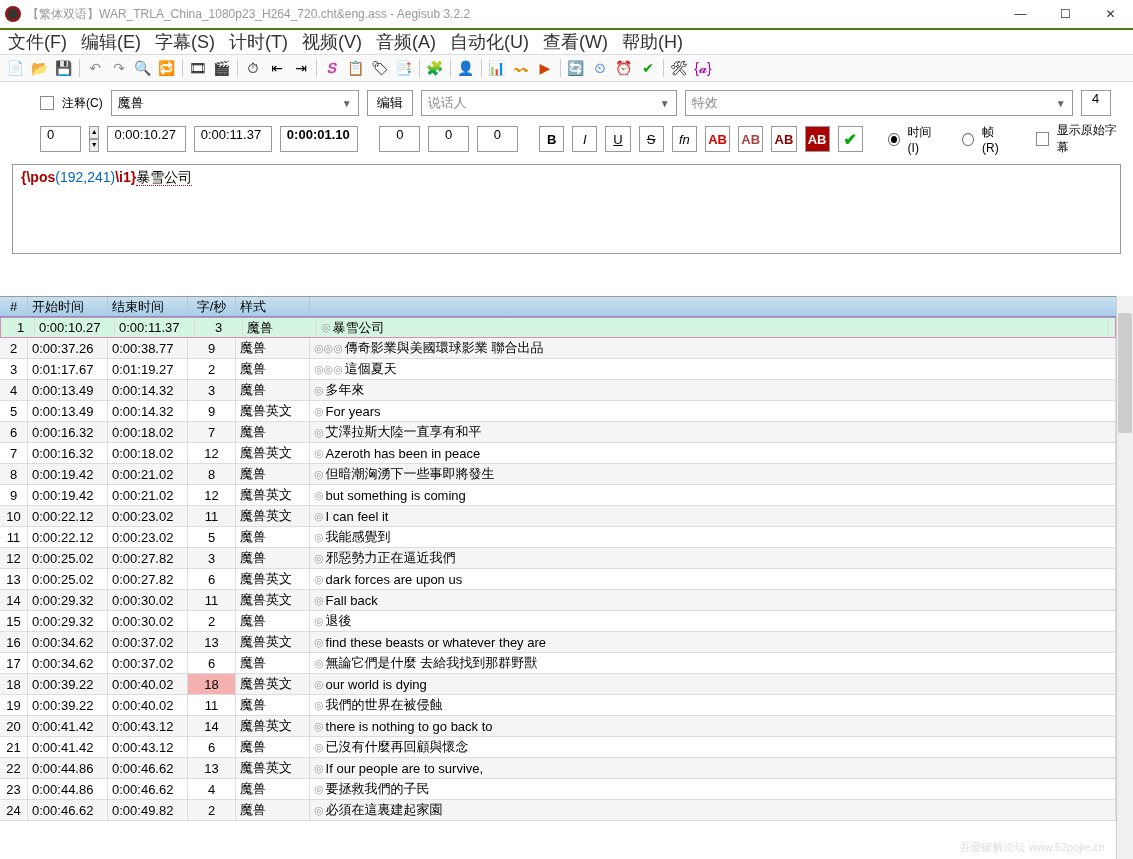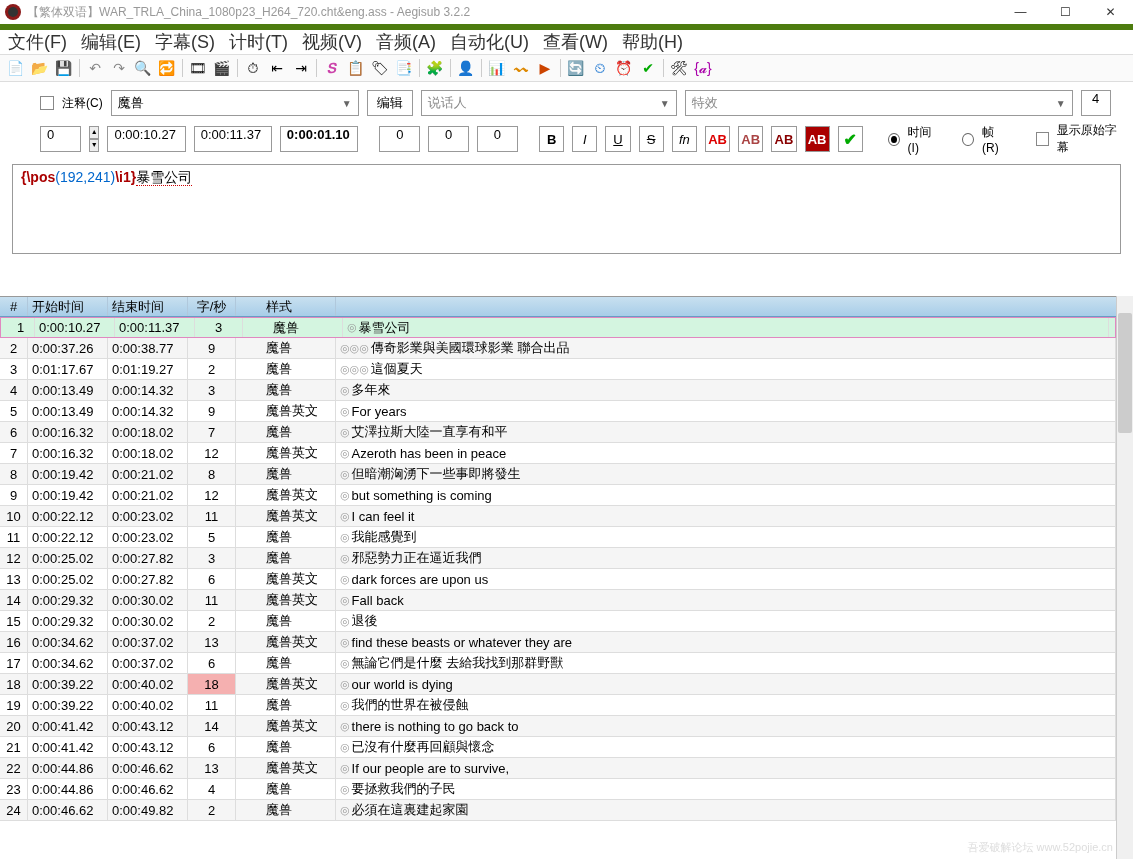--- a/index.html
+++ b/index.html
@@ -1,17 +1,17 @@
 <!DOCTYPE html>
 <html><head>
 <meta charset="utf-8">
 <style>
 * { box-sizing: border-box; margin: 0; padding: 0; font-family: "Microsoft YaHei", Arial, sans-serif; }
 body { background: #fff; font-size: 12px; color: #000; width: 1133px; height: 859px; overflow: hidden; position: relative; }
-.titlebar { height: 30px; display: flex; align-items: center; background: #fff; border-bottom: 6px solid #4d7c0f; padding-left: 5px; }
+.titlebar { height: 30px; display: flex; align-items: center; background: #fff; border-bottom: 2px solid #4d7c0f; padding-left: 5px; }
 .titlebar .app-icon { width: 16px; height: 16px; background: #8b1a1a; border-radius: 50%; margin-right: 6px; position: relative; }
 .titlebar .app-icon::after { content: ""; position: absolute; inset: 3px; background: #333; border-radius: 50%; }
 .titlebar .title { color: #999; font-size: 12px; flex: 1; }
 .titlebar .winbtns { display: flex; }
 .titlebar .winbtn { width: 45px; height: 30px; display: flex; align-items: center; justify-content: center; color: #333; }
 .menubar { height: 24px; display: flex; align-items: center; padding: 0 8px; gap: 14px; font-size: 18px; color: #333; }
 .menubar span { cursor: default; }
 .toolbar { height: 28px; display: flex; align-items: center; padding: 3px 5px; gap: 2px; border-top: 1px solid #ddd; border-bottom: 1px solid #ddd; background: #fafafa; }
 .tb-icon { width: 22px; height: 22px; display: inline-flex; align-items: center; justify-content: center; font-size: 14px; }
 .tb-sep { width: 1px; height: 18px; background: #ccc; margin: 0 2px; }
@@ -49,31 +49,31 @@
 .text-edit .paren { color: #06c; }
 .text-edit .txt2 { color: #000; border-bottom: 1px dotted #c00; }
 .grid-wrap { position: absolute; top: 296px; left: 0; right: 0; bottom: 0; display: flex; }
 .grid { flex: 1; border-top: 1px solid #999; overflow: hidden; }
 .grid-header { display: flex; background: linear-gradient(#c8e0f0, #a8cde8); border-bottom: 1px solid #6a9cc4; height: 20px; align-items: center; font-size: 13px; }
 .col { padding: 0 4px; border-right: 1px solid #b0c8dc; height: 100%; display: flex; align-items: center; }
 .c-n { width: 28px; justify-content: center; }
 .c-s { width: 80px; }
 .c-e { width: 80px; }
 .c-c { width: 48px; justify-content: center; }
-.c-st { width: 74px; margin-left: 26px; }
+.c-st { width: 74px; }
 .c-t { flex: 1; }
 .grid-body .row { display: flex; height: 21px; align-items: center; border-bottom: 1px solid #ddd; font-size: 13px; }
 .grid-body .row.odd { background: #f5f5f5; }
 .grid-body .row.sel { background: #d4f5e0; outline: 1px solid #e088c0; outline-offset: -1px; }
 .grid-body .row .col { border-right: 1px solid #ddd; }
 .cps-hi { background: #f5b0b0; }
 .circ { color: #999; font-size: 11px; margin-right: 2px; }
 .scrollbar { width: 17px; background: #f0f0f0; border-left: 1px solid #ccc; position: relative; }
 .scrollbar .thumb { position: absolute; top: 17px; left: 1px; right: 1px; height: 120px; background: #ccc; border-radius: 2px; }
-.watermark { position: absolute; bottom: 4px; right: 20px; color: #ddd; font-size: 11px; pointer-events: none; }
+.watermark { position: absolute; bottom: 4px; right: 28px; color: #ddd; font-size: 11px; pointer-events: none; }
 </style>
 </head>
 <body>
 
 <div class="titlebar">
   <div class="app-icon"></div>
   <div class="title">【繁体双语】WAR_TRLA_China_1080p23_H264_720.cht&amp;eng.ass - Aegisub 3.2.2</div>
   <div class="winbtns">
     <div class="winbtn">—</div>
     <div class="winbtn">☐</div>

